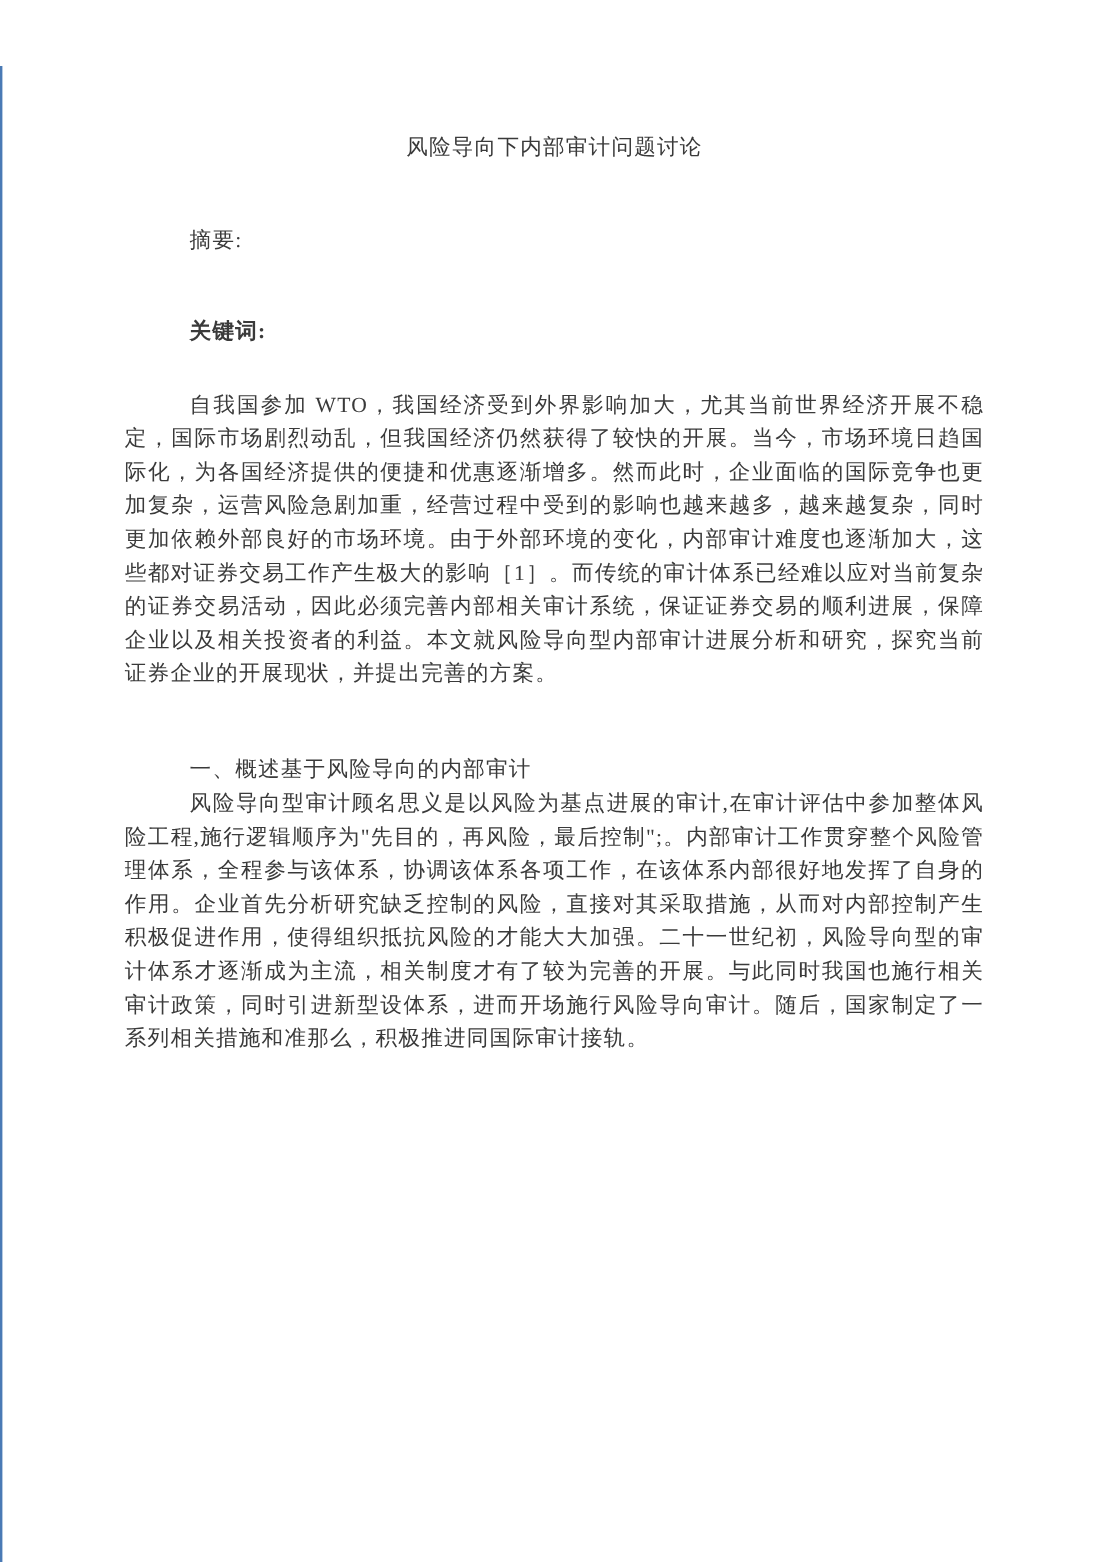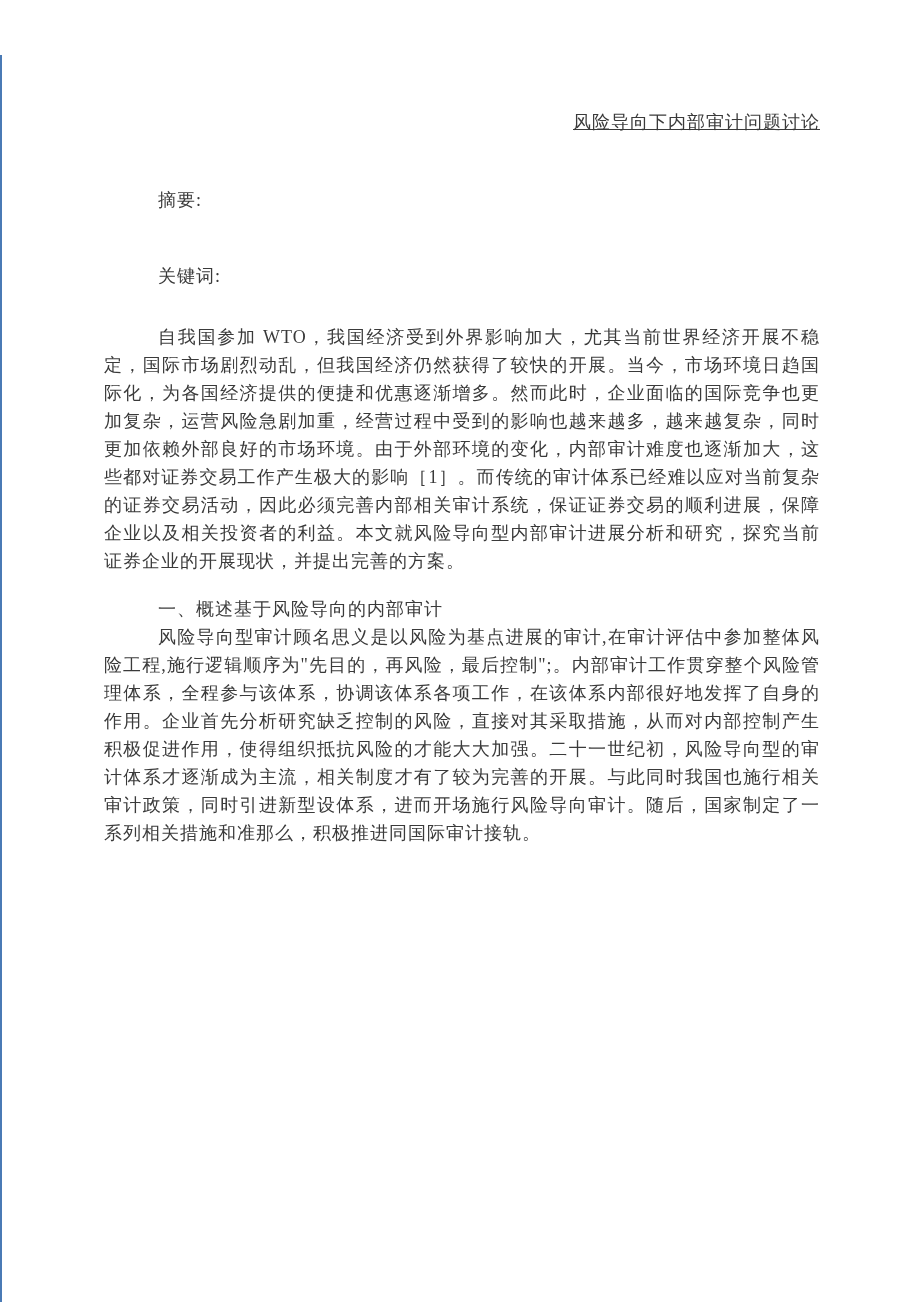--- a/index.html
+++ b/index.html
@@ -27,39 +27,38 @@
   .content {
     position: absolute;
     left: 104px;
     top: 0;
     width: 716px;
   }
   .doc-title {
     margin: 108px 0 0 0;
     font-size: 18px;
     font-weight: normal;
-    text-align: right;
+    text-align: center;
     line-height: 28px;
     letter-spacing: 1px;
-    text-decoration: underline;
   }
   p {
     margin: 0;
     font-size: 18px;
     line-height: 28px;
     letter-spacing: 1px;
     text-align: justify;
     text-indent: 3em;
   }
   .abstract-label   { margin-top: 50px; }
   .abstract-para    { margin-top: 58px; }
-  .keywords-label   { margin-top: 48px; }
+  .keywords-label   { margin-top: 48px; font-weight: bold; }
   .keywords-line    { margin-top: 56px; }
   .intro-para       { margin-top: 33px; }
-  .section-heading  { margin-top: 20px; }
+  .section-heading  { margin-top: 52px; }
   .section-para     { }
 </style>
 </head>
 <body>
 
 <div class="page" style="color: rgb(58, 58, 58); background: rgb(255, 255, 255);">
   <div class="left-bar" style="background: rgb(74, 122, 181);"></div>
   <div class="content">
     <h1 class="doc-title">风险导向下内部审计问题讨论</h1>
     <p class="abstract-label">摘要:</p>

